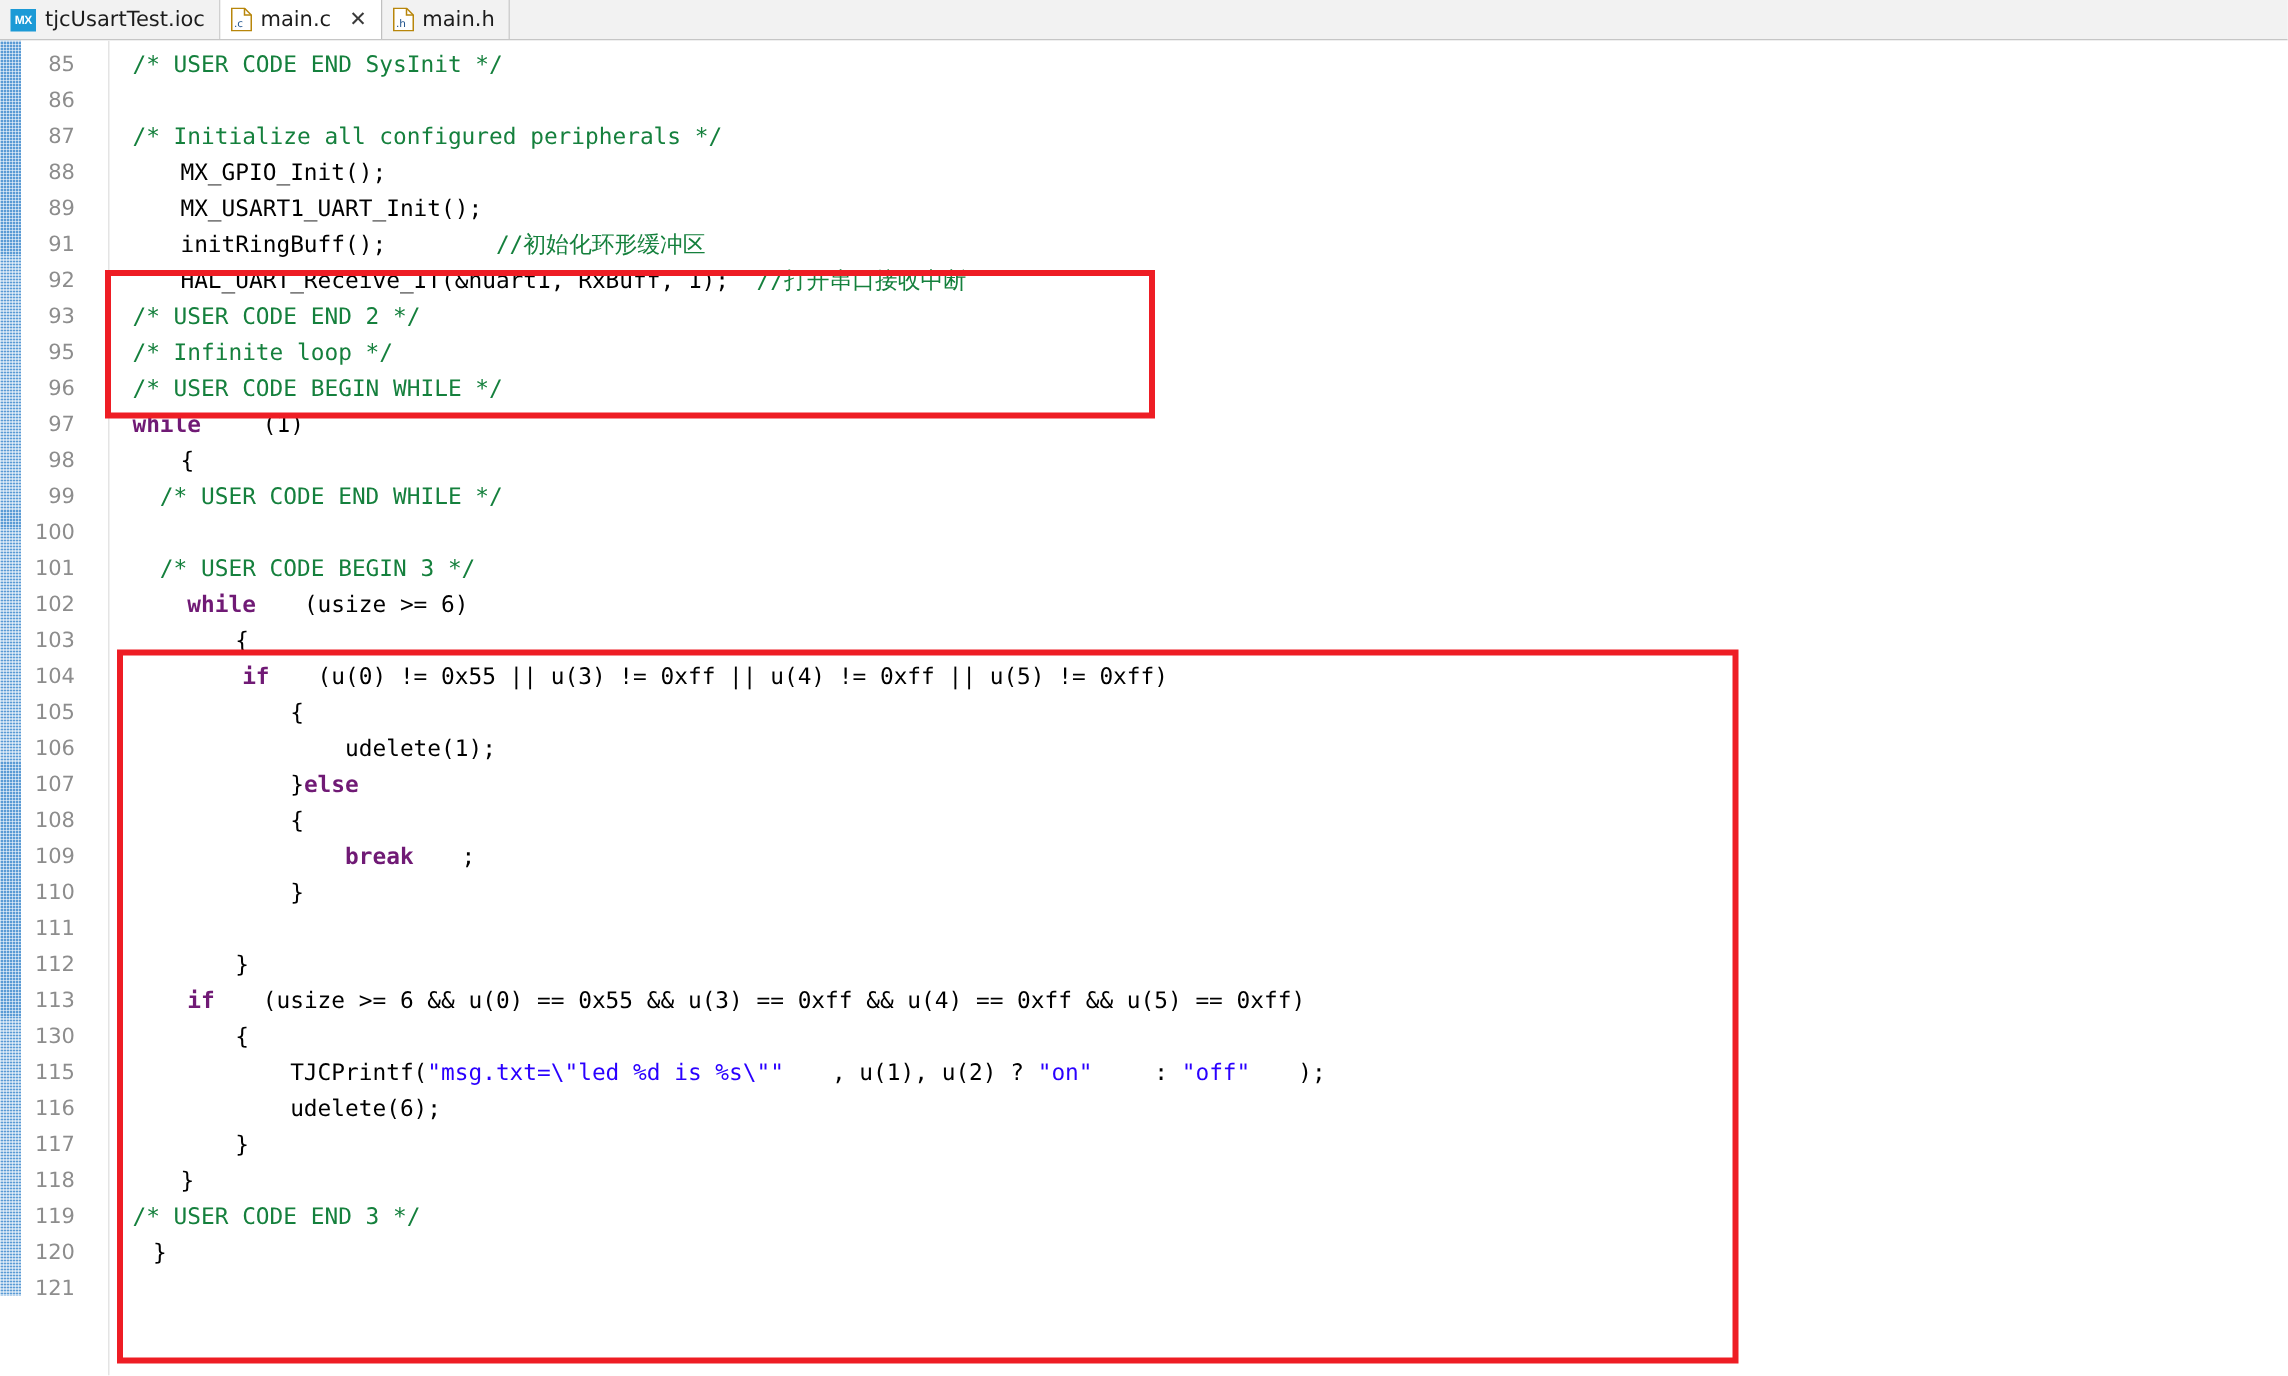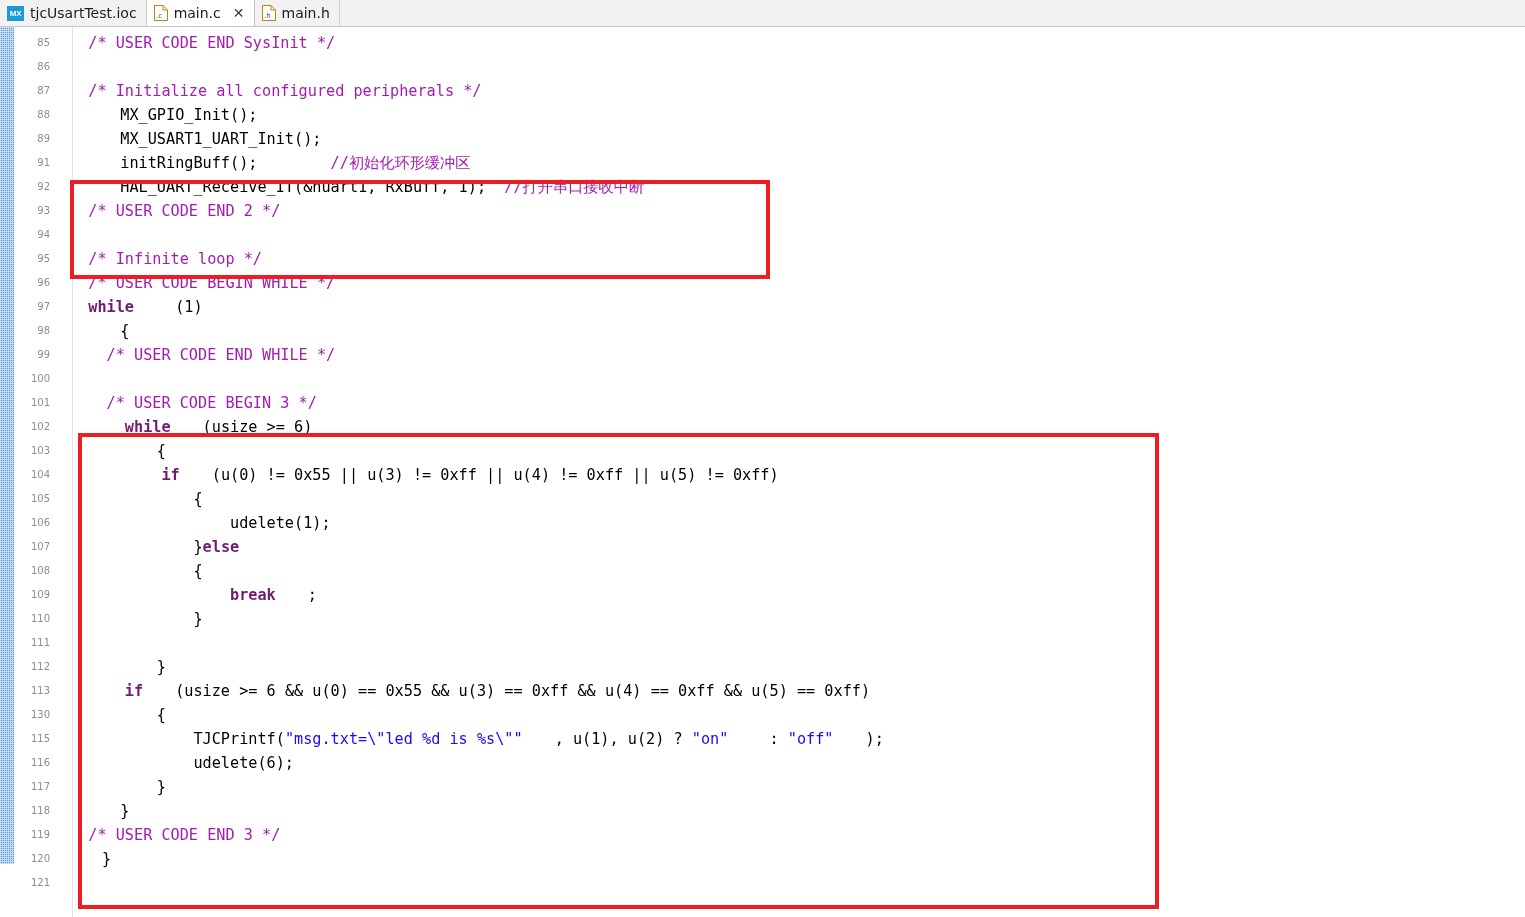--- a/index.html
+++ b/index.html
@@ -107,34 +107,34 @@
     padding-top: 4px;
   }
   .row { display: flex; height: 24px; align-items: center; }
   .ln {
     width: 58px;
     flex: 0 0 58px;
     text-align: right;
     padding-right: 8px;
     color: #8d8d8d;
     font-family: "DejaVu Sans", sans-serif;
-    font-size: 10px;
+    font-size: 14px;
     box-sizing: border-box;
     user-select: none;
   }
   .src {
     flex: 1 1 auto;
     padding-left: 12px;
     white-space: pre;
     color: #000000;
     box-sizing: border-box;
   }
 
   
-  .cmt { color: #a21caf; }
+  .cmt { color: #15803d; }
   .kw  { color: #701a75; font-weight: bold; }
   .str { color: #2a00ff; }
   .pl  { color: #000000; margin-left: 32px; }
 
   
   .redbox {
     position: absolute;
     border: 4px solid #ee1d24;
     box-sizing: border-box;
     z-index: 5;
@@ -212,24 +212,20 @@
       </div>
       <div class="row">
         <div class="ln">92</div>
         <div class="src"><span class="pl">  HAL_UART_Receive_IT(&amp;huart1, RxBuff, 1);  </span><span class="cmt">//打开串口接收中断</span></div>
       </div>
       <div class="row">
         <div class="ln">93</div>
         <div class="src"><span class="cmt">  /* USER CODE END 2 */</span></div>
       </div>
       <div class="row">
-        <div class="ln">94</div>
-        <div class="src"><span class="pl"></span></div>
-      </div>
-      <div class="row">
         <div class="ln">95</div>
         <div class="src"><span class="cmt">  /* Infinite loop */</span></div>
       </div>
       <div class="row">
         <div class="ln">96</div>
         <div class="src"><span class="cmt">  /* USER CODE BEGIN WHILE */</span></div>
       </div>
       <div class="row">
         <div class="ln">97</div>
         <div class="src"><span class="kw">  while</span><span class="pl"> (1)</span></div>

